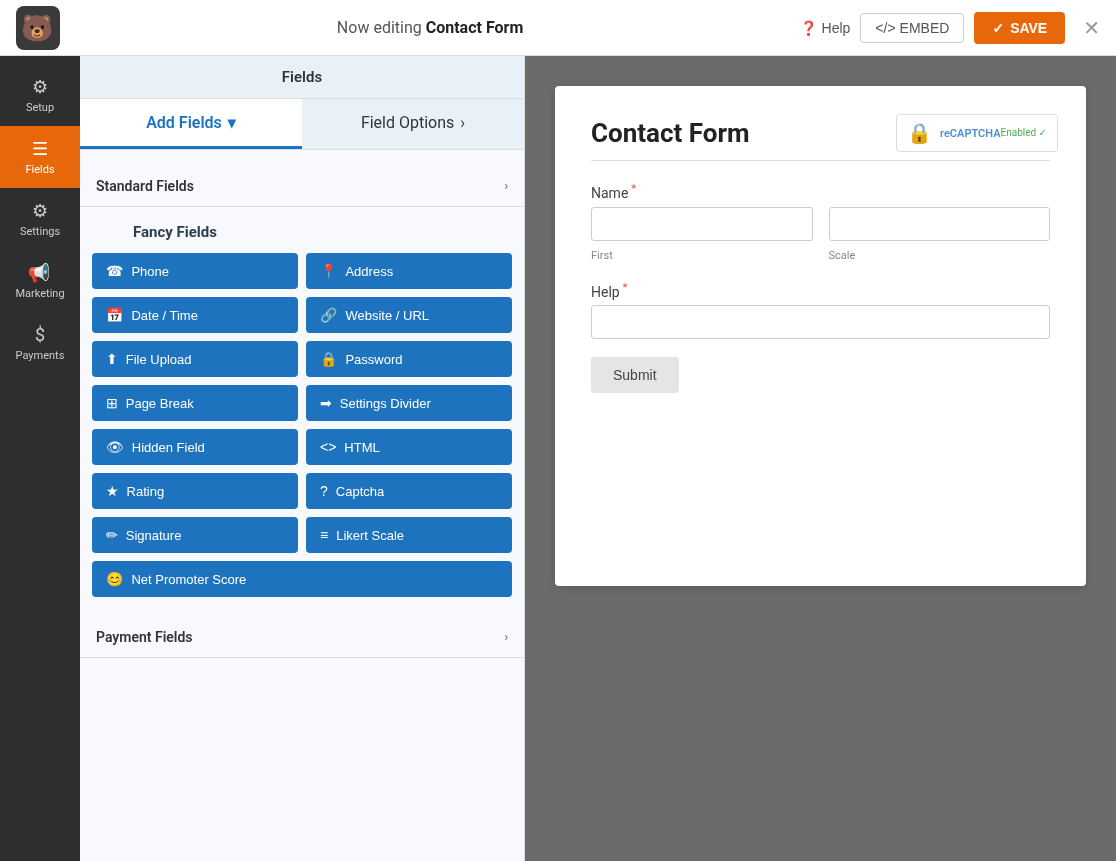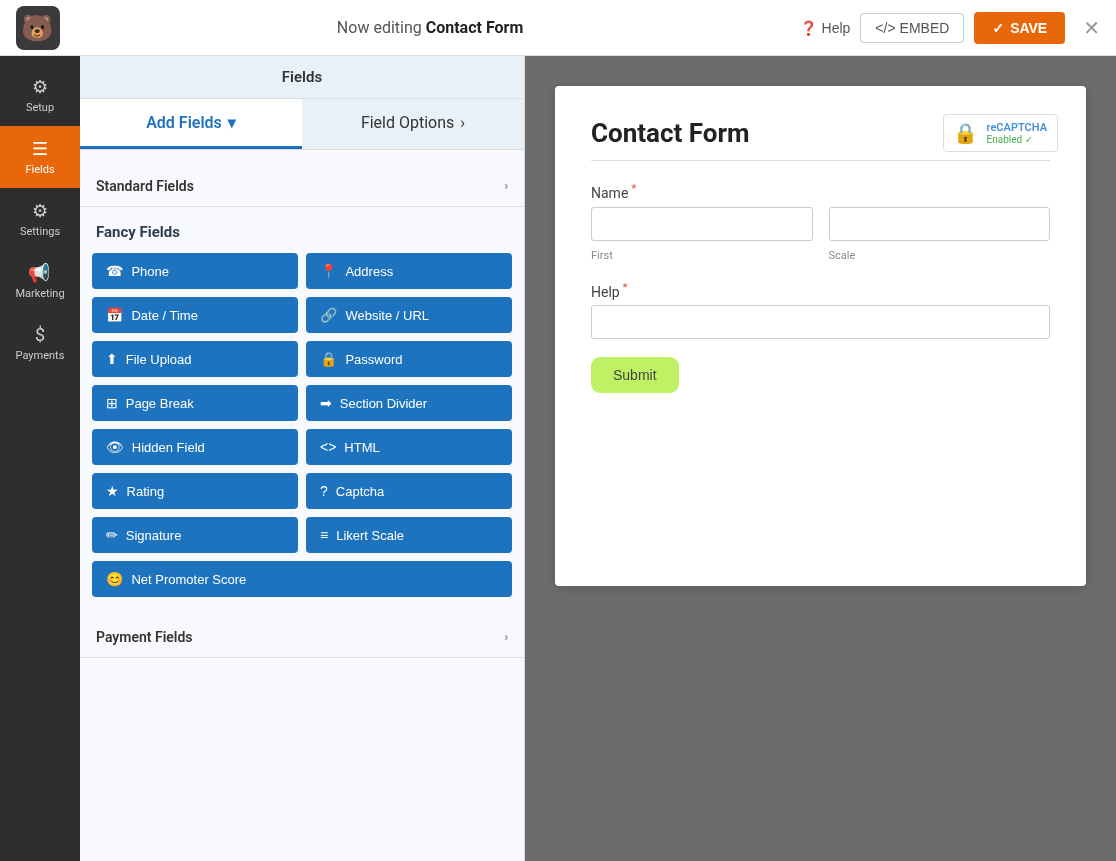--- a/index.html
+++ b/index.html
@@ -60,21 +60,21 @@
     .section-header {
       display: flex; justify-content: space-between; align-items: center;
       padding: 12px 16px; cursor: pointer; color: #333; font-size: 14px; font-weight: 600;
       border-bottom: 1px solid #ddd;
     }
     .section-chevron { font-size: 12px; color: #777; }
 
     
     .fancy-fields-section { padding: 8px 12px; }
     .fancy-fields-title {
-      font-size: 15px; font-weight: 700; color: #2c3e50; padding: 8px 4px 12px;
+      font-size: 15px; font-weight: 700; color: #2c3e50; padding: 8px 4px 12px; margin-left: 37px;
     }
     .fields-grid { display: grid; grid-template-columns: 1fr 1fr; gap: 8px; }
     .field-btn {
       display: flex; align-items: center; gap: 8px;
       background: #1e73be; color: #fff; border: none; border-radius: 4px;
       padding: 10px 14px; font-size: 13px; cursor: pointer; font-weight: 500;
       transition: background 0.15s;
     }
     .field-btn-icon { font-size: 14px; flex-shrink: 0; }
     .field-btn-full { grid-column: 1 / -1; }
@@ -90,40 +90,40 @@
     }
     .form-title { font-size: 26px; font-weight: 700; color: #222; margin-bottom: 4px; }
     .form-divider { border: none; border-top: 1px solid #ddd; margin: 12px 0 20px; }
     .recaptcha-badge {
       position: absolute; top: 28px; right: 28px;
       border: 1px solid #ddd; border-radius: 4px; padding: 6px 10px;
       display: flex; align-items: center; gap: 8px; font-size: 10px; color: #555;
       background: #fff;
     }
     .recaptcha-logo { font-size: 20px; }
-    .recaptcha-text { display: flex; flex-direction: column; }
+    .recaptcha-text { display: flex; flex-direction: row; }
     .recaptcha-brand { font-size: 11px; font-weight: 600; color: #4a90d9; }
     .recaptcha-status { font-size: 10px; color: #4caf50; }
 
     .form-field { margin-bottom: 18px; }
     .form-label { font-size: 14px; color: #444; margin-bottom: 6px; display: block; }
     .form-label sup { color: #e74c3c; }
     .name-row { display: flex; gap: 16px; }
     .name-col { flex: 1; display: flex; flex-direction: column; }
     .name-sub { font-size: 11px; color: #888; margin-top: 8px; }
     .form-input {
       width: 100%; border: 1px solid #ccc; border-radius: 3px; padding: 8px 10px;
       font-size: 14px; color: #333; outline: none;
     }
     .form-textarea {
       width: 100%; border: 1px solid #ccc; border-radius: 3px; padding: 8px 10px;
       font-size: 14px; color: #333; height: 90px; resize: vertical; outline: none;
     }
     .submit-btn {
-      background: #bef264; color: #444; border: none; border-radius: 9px;
+      background: #e5e5e5; color: #444; border: none; border-radius: 3px;
       padding: 10px 22px; font-size: 14px; cursor: pointer; font-weight: 500;
     }
   </style>
 </head>
 <body>
 
 <div class="top-bar">
   <div class="top-bar-logo">
     <div class="logo-img">
       <span class="logo-bear">🐻</span>
@@ -223,21 +223,21 @@
           <button class="field-btn">
             <span class="field-btn-icon">🔒</span>
             <span>Password</span>
           </button>
           <button class="field-btn">
             <span class="field-btn-icon">⊞</span>
             <span>Page Break</span>
           </button>
           <button class="field-btn">
             <span class="field-btn-icon">➡</span>
-            <span>Section Divider</span>
+            <span>Settings Divider</span>
           </button>
           <button class="field-btn">
             <span class="field-btn-icon">👁</span>
             <span>Hidden Field</span>
           </button>
           <button class="field-btn">
             <span class="field-btn-icon">&lt;&gt;</span>
             <span>HTML</span>
           </button>
           <button class="field-btn">

